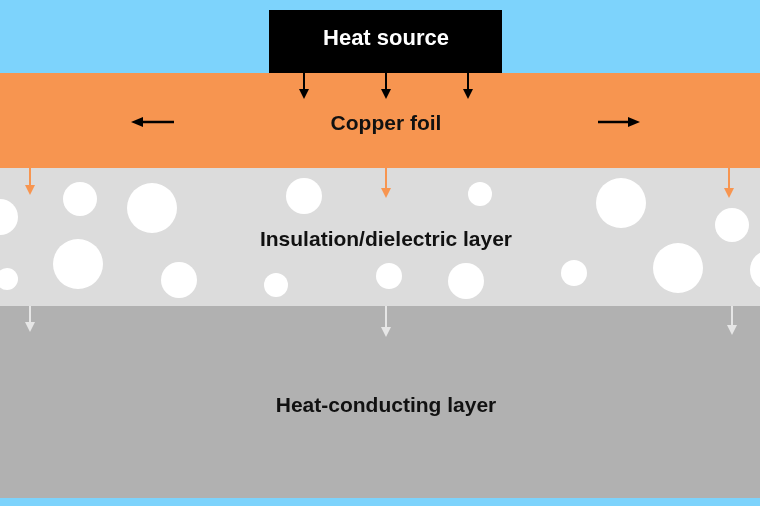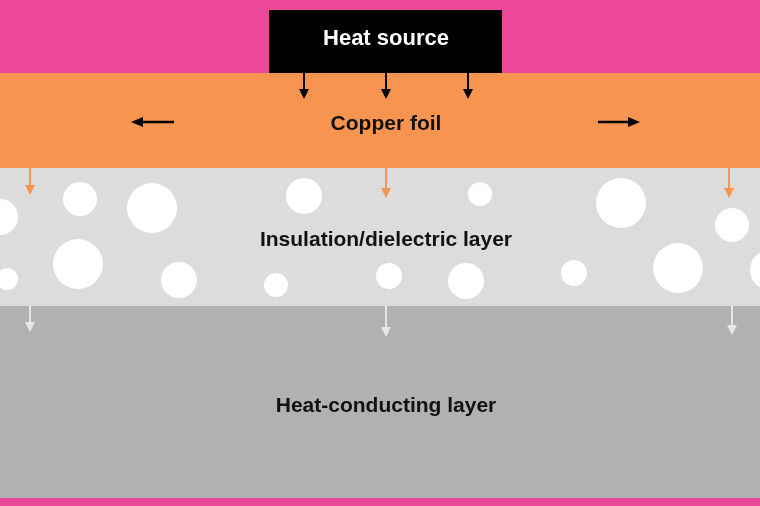--- a/index.html
+++ b/index.html
@@ -1,16 +1,16 @@
 <!DOCTYPE html>
 <html><head>
 <meta charset="utf-8">
 <style>
   html,body{margin:0;padding:0;background:#fff;}
-  #stage{position:relative;width:760px;height:506px;overflow:hidden;background:#ec4899;font-family:"Liberation Sans",sans-serif;}
+  #stage{position:relative;width:760px;height:506px;overflow:hidden;background:#7dd3fc;font-family:"Liberation Sans",sans-serif;}
   svg{position:absolute;left:0;top:0;}
   .lbl{font-family:"Liberation Sans",sans-serif;font-weight:bold;}
 </style>
 </head>
 <body>
 
 <div id="stage">
   <svg width="760" height="506" viewBox="0 0 760 506">
     <defs>
       <clipPath id="insClip">

